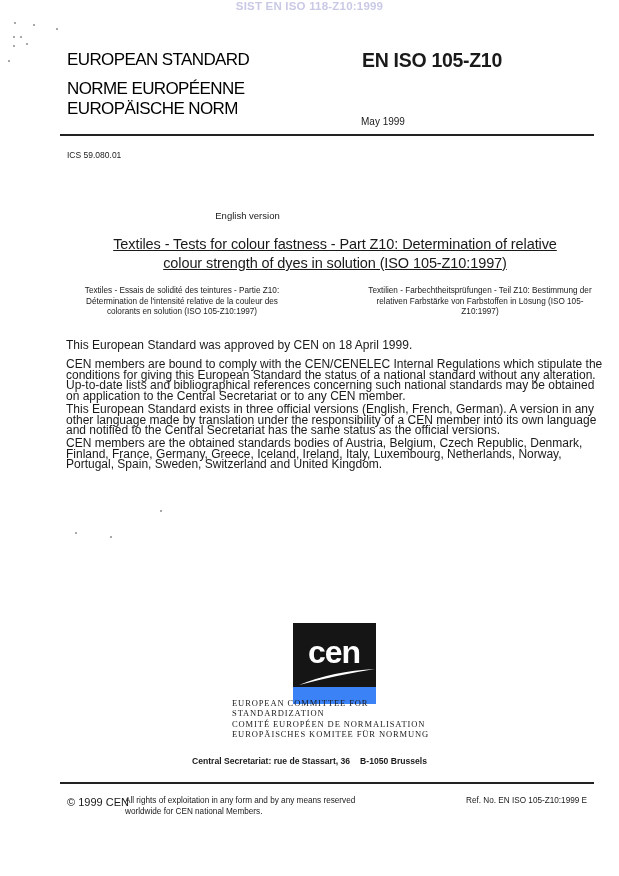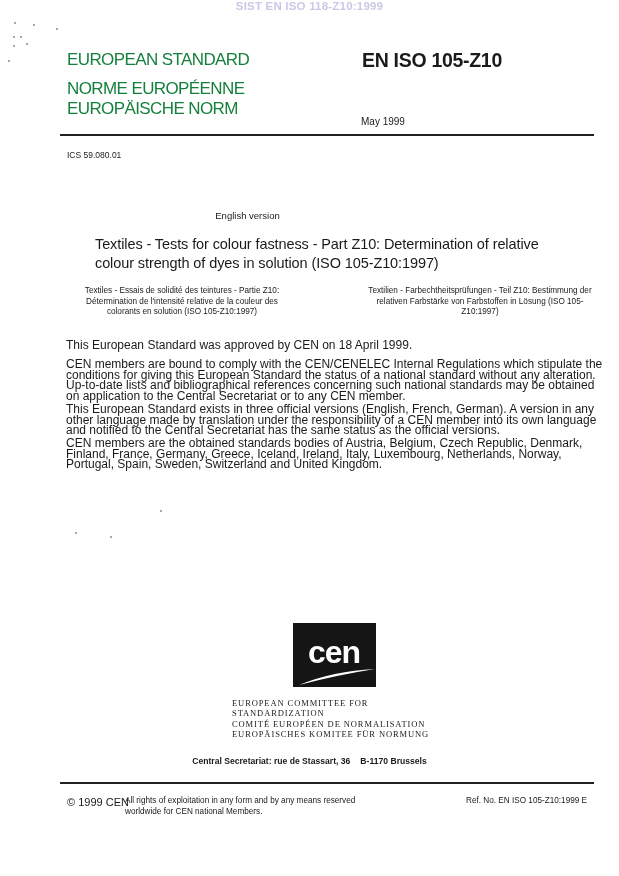--- a/index.html
+++ b/index.html
@@ -5,38 +5,38 @@
     html, body { margin: 0; padding: 0; background: #ffffff; }
     body {
       width: 619px; height: 876px; position: relative; overflow: hidden;
       font-family: "Liberation Sans", sans-serif; color: #1a1a1a;
     }
     .abs { position: absolute; }
     .watermark {
       left: 0; width: 619px; top: 0; text-align: center;
       font-size: 11.5px; font-weight: bold; color: #c9c9e6; letter-spacing: 0.2px;
     }
-    .std-name { left: 67px; font-size: 17px; letter-spacing: -0.6px; color: #15803d; }
+    .std-name { left: 67px; font-size: 17px; letter-spacing: -0.6px; color: #000000; }
     .doc-id { left: 362px; top: 49px; font-size: 19.5px; font-weight: bold; letter-spacing: -0.3px; }
     .doc-date { left: 361px; top: 116px; font-size: 10px; }
     .rule-top { left: 60px; top: 134px; width: 534px; height: 1.5px; background: #222; }
     .ics { left: 67px; top: 150px; font-size: 8.5px; }
     .version { left: 0; width: 495px; top: 210px; text-align: center; font-size: 9.5px; }
     .title {
-      left: 95px; width: 480px; top: 235px; 
-      font-size: 14.5px; line-height: 19px; letter-spacing: -0.1px;
+      left: 95px; width: 480px; top: 235px; text-align: center;
+      font-size: 14.5px; line-height: 19px; letter-spacing: -0.1px; text-decoration: underline;
     }
     .subtitle {
       font-size: 8.2px; line-height: 10.5px; text-align: center;
     }
     .sub-fr { left: 70px; width: 224px; top: 286px; }
     .sub-de { left: 365px; width: 230px; top: 286px; }
     .para { left: 66px; width: 540px; font-size: 12px; line-height: 10.5px; }
     .logo {
-      left: 293px; top: 623px; width: 83px; height: 64px; background: #f0abfc;
+      left: 293px; top: 623px; width: 83px; height: 81px; background: #3b82f6;
     }
     .org { left: 232px; width: 200px; top: 698px; font-family: "Liberation Serif", serif;
       font-size: 8.5px; line-height: 10.3px; letter-spacing: 0.9px; }
     .address { left: 0; width: 619px; top: 756px; text-align: center; font-size: 8.6px; }
     .address .city { font-weight: bold; margin-left: 10px; }
     .rule-bottom { left: 60px; top: 782px; width: 534px; height: 1.5px; background: #222; }
     .copy { left: 67px; top: 796px; font-size: 11px; }
     .rights { left: 125px; top: 796px; width: 260px; font-size: 8.2px; line-height: 10.5px; }
     .ref { left: 466px; top: 796px; font-size: 8.2px; }
     .speck { position: absolute; width: 1.5px; height: 1.5px; background: #999; border-radius: 50%; }
@@ -88,19 +88,19 @@
     <path d="M6 62 Q 40 48 82 46 Q 44 52 6 62 Z" fill="#ffffff"></path>
   </svg>
 </div>
 <div class="abs org">
   <div>EUROPEAN COMMITTEE FOR STANDARDIZATION</div>
   <div>COMITÉ EUROPÉEN DE NORMALISATION</div>
   <div>EUROPÄISCHES KOMITEE FÜR NORMUNG</div>
 </div>
 
 <div class="abs address">
-  <span style="font-weight:bold">Central Secretariat: rue de Stassart, 36</span><span class="city">B-1170 Brussels</span>
+  <span style="font-weight:bold">Central Secretariat: rue de Stassart, 36</span><span class="city">B-1050 Brussels</span>
 </div>
 
 <div class="abs rule-bottom"></div>
 <div class="abs copy">© 1999 CEN</div>
 <div class="abs rights">All rights of exploitation in any form and by any means reserved worldwide for CEN national Members.</div>
 <div class="abs ref">Ref. No. EN ISO 105-Z10:1999 E</div>
 
 </body></html>

